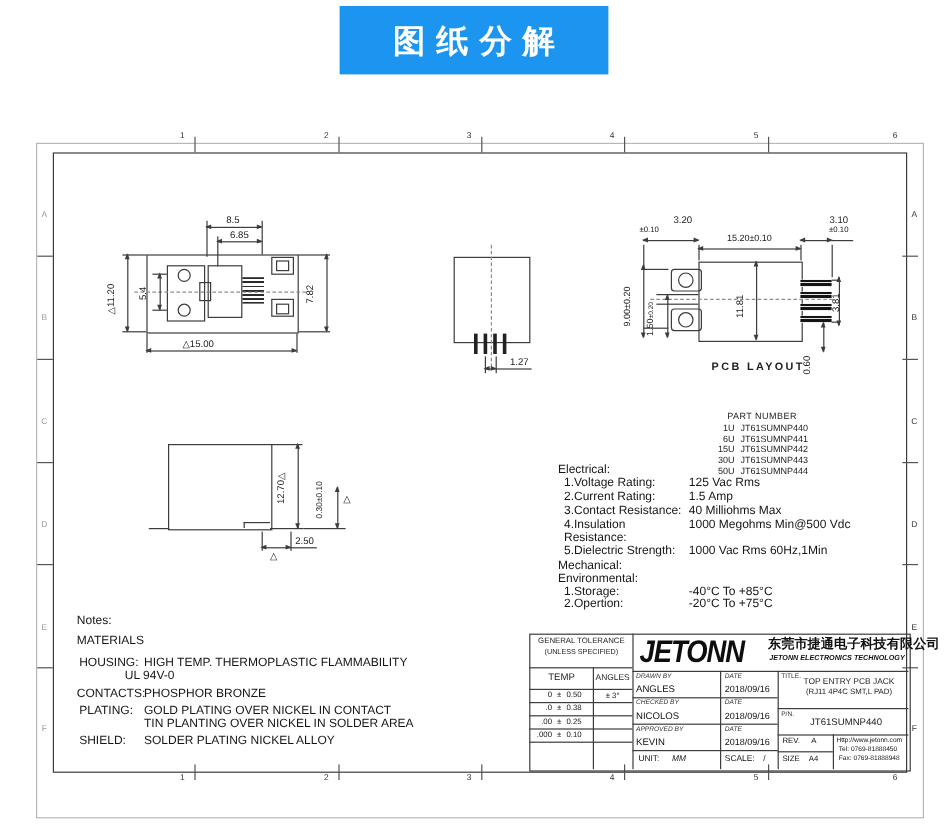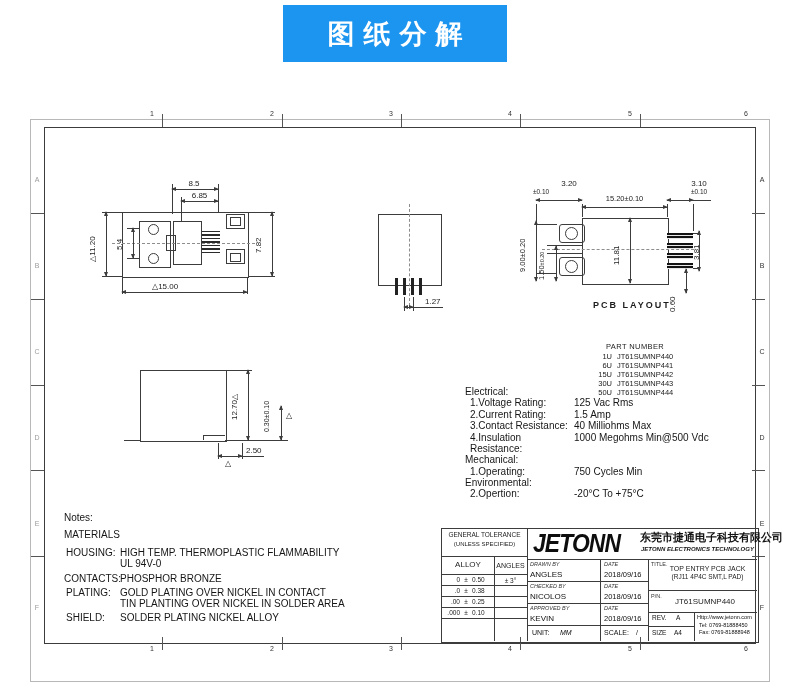--- a/index.html
+++ b/index.html
@@ -277,56 +277,60 @@
         <span>1.5 Amp</span>
       </div>
     <div class="spec-row">
         <span class="spec-label">3.Contact Resistance:</span>
         <span>40 Milliohms Max</span>
       </div>
     <div class="spec-row">
         <span class="spec-label">4.Insulation Resistance:</span>
         <span>1000 Megohms Min@500 Vdc</span>
       </div>
+    <div class="spec-row">
+        <span class="spec-label">5.Dielectric Strength:</span>
+        <span>1000 Vac Rms 60Hz,1Min</span>
+      </div>
     <div>Mechanical:</div>
-    <div class="spec-row">
-        <span class="spec-label">1.Operating:</span>
-        <span>750 Cycles Min</span>
-      </div>
     <div>Environmental:</div>
+    <div class="spec-row" style="line-height:10px">
+        <span class="spec-label">1.Storage:</span>
+        <span>-40°C To +85°C</span>
+      </div>
     <div class="spec-row" style="line-height:10px">
         <span class="spec-label">2.Opertion:</span>
         <span>-20°C To +75°C</span>
       </div>
   </div>
 
   <div class="notes">
     <span class="lab" style="left:64px;top:513px">Notes:</span>
     <span class="lab" style="left:64px;top:530px">MATERIALS</span>
     <span class="lab" style="left:66px;top:548px">HOUSING:</span>
     <span class="lab" style="left:120px;top:548px">HIGH TEMP. THERMOPLASTIC FLAMMABILITY</span>
-    <span class="lab" style="left:120px;top:559px">UL 94V-0</span>
+    <span class="lab" style="left:104px;top:559px">UL 94V-0</span>
     <span class="lab" style="left:64px;top:574px">CONTACTS:</span>
     <span class="lab" style="left:120px;top:574px">PHOSPHOR BRONZE</span>
     <span class="lab" style="left:66px;top:588px">PLATING:</span>
     <span class="lab" style="left:120px;top:588px">GOLD PLATING OVER NICKEL IN CONTACT</span>
     <span class="lab" style="left:120px;top:599px">TIN PLANTING OVER NICKEL IN SOLDER AREA</span>
     <span class="lab" style="left:66px;top:613px">SHIELD:</span>
     <span class="lab" style="left:120px;top:613px">SOLDER PLATING NICKEL ALLOY</span>
   </div>
 
   <div>
     <div class="rect" style="left:441px;top:528px;width:316px;height:113px"></div>
     <div class="lnv" style="left:527px;top:528px;height:113px"></div>
 
     <span class="dimt c" style="left:442px;top:532px;width:85px;font-size:6.5px">GENERAL TOLERANCE</span>
     <span class="dimt c" style="left:442px;top:541px;width:85px;font-size:6px">(UNLESS SPECIFIED)</span>
     <div class="lnh" style="left:441px;top:556px;width:86px"></div>
     <div class="lnv" style="left:494px;top:556px;height:85px"></div>
-    <span class="dimt c" style="left:442px;top:561px;width:52px;font-size:8px">ALLOY</span>
+    <span class="dimt c" style="left:442px;top:561px;width:52px;font-size:8px">TEMP</span>
     <span class="dimt c" style="left:494px;top:562px;width:33px;font-size:7px">ANGLES</span>
     <div class="lnh" style="left:441px;top:574px;width:86px"></div>
     <div class="tolrow" style="position:absolute;left:443px;top:577px">
         <span class="tol-d">0</span>
         <span class="tol-pm">±</span>
         <span class="tol-t">0.50</span>
       </div>
     <div class="lnh" style="left:441px;top:585px;width:86px"></div>
     <div class="tolrow" style="position:absolute;left:443px;top:588px">
         <span class="tol-d">.0</span>

